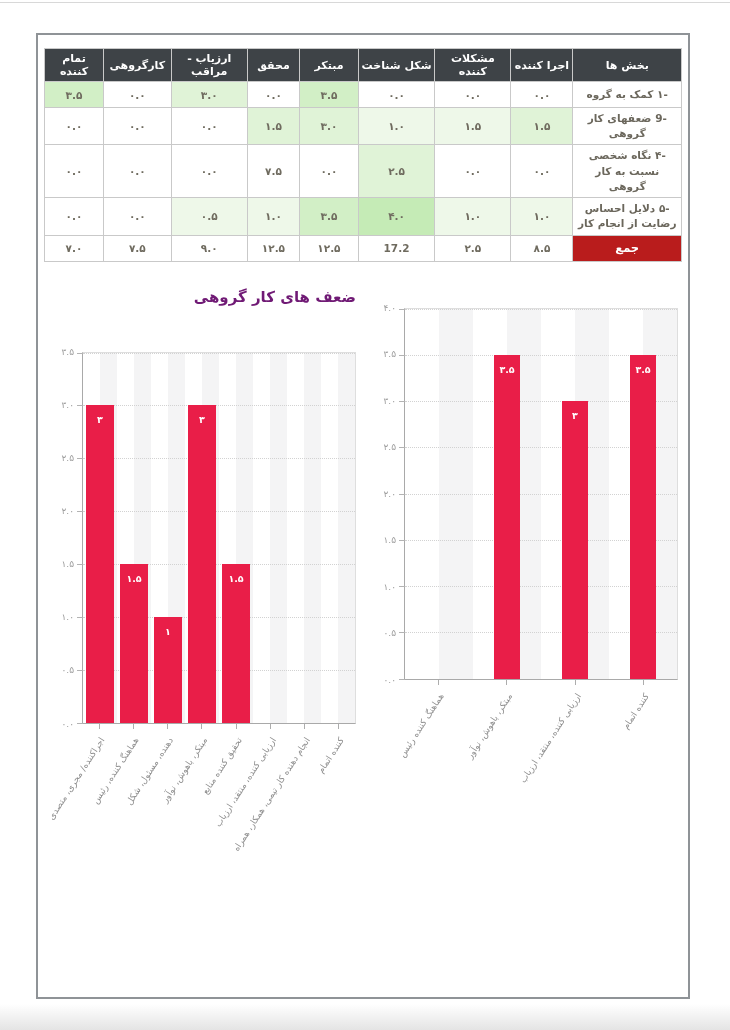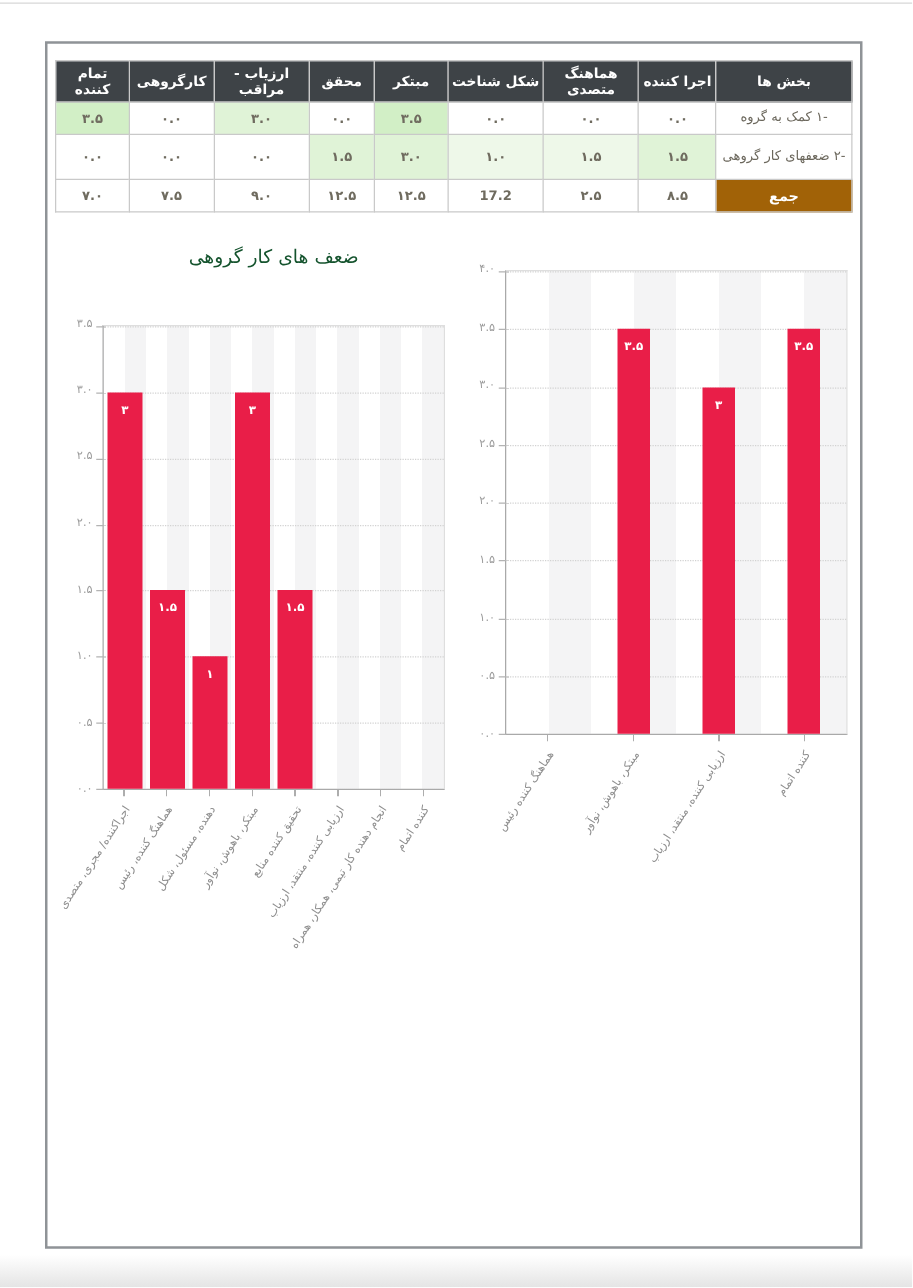--- a/index.html
+++ b/index.html
@@ -6,35 +6,35 @@
   body{font-family:"DejaVu Sans",sans-serif;}
   .page{position:relative;width:730px;height:1030px;background:#fff;overflow:hidden;}
   .top-line{position:absolute;top:2px;left:0;right:0;height:1px;background:#d8d8d8;}
   .bottom-fade{position:absolute;left:0;right:0;bottom:0;height:26px;background:linear-gradient(#ffffff,#e4e4e4);}
   .card{position:absolute;left:36px;top:33px;width:654px;height:966px;border:2px solid #8f9397;background:#fff;box-sizing:border-box;}
 
   
   table.scores{width:calc(100% - 12px);margin:13px auto 0;border-collapse:collapse;table-layout:fixed;direction:rtl;}
   table.scores th,table.scores td{border:1px solid #c9c9c9;text-align:center;vertical-align:middle;padding:3px 2px;box-sizing:border-box;}
   table.scores th{background:#3e4347;color:#ffffff;font-size:11px;font-weight:700;height:26px;}
-  td.lbl{font-size:10.5px;font-weight:400;color:#6b675c;line-height:1.45;padding:4px 5px;}
+  td.lbl{font-size:10.5px;font-weight:700;color:#6b675c;line-height:1.45;padding:4px 5px;}
   td.num{font-size:10.5px;font-weight:700;color:#6f6b5f;}
   tr.r1 td{height:26px;} tr.r2 td{height:36px;} tr.r3 td{height:36px;} tr.r4 td{height:36px;}
   tr.r5 td{height:36px;} tr.r6 td{height:48px;} tr.r7 td{height:36px;} tr.total td{height:26px;}
   td.g0{background:#ffffff;}
   td.g1{background:#eef8e9;}
   td.g2{background:#e0f3d7;}
   td.g3{background:#d2efc6;}
   td.g4{background:#c5ebb6;}
-  td.total-label{background:#a16207;color:#fff;font-size:11.5px;font-weight:700;}
+  td.total-label{background:#b91c1c;color:#fff;font-size:11.5px;font-weight:700;}
 
   
   .charts-row{display:flex;justify-content:space-between;direction:ltr;padding:0 10px;}
   .chart{width:308px;}
-  .chart-title{margin:26px 0 0 34px;text-align:center;font-size:15px;font-weight:400;color:#14532d;direction:rtl;}
+  .chart-title{margin:26px 0 0 34px;font-size:15px;font-weight:700;color:#701a75;direction:rtl;}
   .chart-body{position:relative;margin-top:46px;display:flex;}
   .yaxis{position:relative;width:34px;flex:0 0 34px;}
   .ytick{position:absolute;right:8px;font-size:9px;color:#9c9c9c;line-height:1;transform:translateY(-50%);white-space:nowrap;}
   .plot{position:relative;flex:1;height:372px;box-sizing:border-box;
         border:1px solid #dedede;border-left:1px solid #a9a9a9;border-bottom:1px solid #a9a9a9;}
   .gridline{position:absolute;left:0;right:0;height:0;border-top:1px dotted #d2d2d2;}
   .ytickmark{position:absolute;left:-6px;width:6px;height:0;border-top:1px solid #b3b3b3;}
   .slots{position:absolute;left:0;top:0;right:0;bottom:0;display:flex;}
   .slot{display:flex;align-items:flex-end;justify-content:center;height:100%;}
   .bar{display:flex;justify-content:center;align-items:flex-start;box-sizing:border-box;padding-top:10px;}
@@ -62,21 +62,21 @@
           <col style="width: 9.5%;">
           <col style="width: 8.4%;">
           <col style="width: 12.3%;">
           <col style="width: 10.9%;">
           <col style="width: 9.5%;">
         </colgroup>
       <thead>
         <tr>
             <th>بخش ها</th>
             <th>اجرا کننده</th>
-            <th>هماهنگ متصدی</th>
+            <th>مشکلات کننده</th>
             <th>شکل شناخت</th>
             <th>مبتکر</th>
             <th>محقق</th>
             <th>ارزیاب - مراقب</th>
             <th>کارگروهی</th>
             <th>تمام کننده</th>
           </tr>
       </thead>
       <tbody>
           <tr class="r1">
@@ -84,27 +84,49 @@
             <td class="num g0">۰.۰</td>
             <td class="num g0">۰.۰</td>
             <td class="num g0">۰.۰</td>
             <td class="num g3">۳.۵</td>
             <td class="num g0">۰.۰</td>
             <td class="num g2">۳.۰</td>
             <td class="num g0">۰.۰</td>
             <td class="num g3">۳.۵</td>
           </tr>
           <tr class="r2">
-            <td class="lbl">-۲ ضعفهای کار گروهی</td>
+            <td class="lbl">-9 ضعفهای کار گروهی</td>
             <td class="num g2">۱.۵</td>
             <td class="num g1">۱.۵</td>
             <td class="num g1">۱.۰</td>
             <td class="num g2">۳.۰</td>
             <td class="num g2">۱.۵</td>
             <td class="num g0">۰.۰</td>
+            <td class="num g0">۰.۰</td>
+            <td class="num g0">۰.۰</td>
+          </tr>
+          <tr class="r4">
+            <td class="lbl">-۴ نگاه شخصی نسبت به کار گروهی</td>
+            <td class="num g0">۰.۰</td>
+            <td class="num g0">۰.۰</td>
+            <td class="num g2">۲.۵</td>
+            <td class="num g0">۰.۰</td>
+            <td class="num g0">۷.۵</td>
+            <td class="num g0">۰.۰</td>
+            <td class="num g0">۰.۰</td>
+            <td class="num g0">۰.۰</td>
+          </tr>
+          <tr class="r5">
+            <td class="lbl">-۵ دلایل احساس رضایت از انجام کار</td>
+            <td class="num g1">۱.۰</td>
+            <td class="num g1">۱.۰</td>
+            <td class="num g4">۴.۰</td>
+            <td class="num g3">۳.۵</td>
+            <td class="num g1">۱.۰</td>
+            <td class="num g1">۰.۵</td>
             <td class="num g0">۰.۰</td>
             <td class="num g0">۰.۰</td>
           </tr>
           <tr class="total">
             <td class="total-label">جمع</td>
             <td class="num g0">۸.۵</td>
             <td class="num g0">۲.۵</td>
             <td class="num g0">17.2</td>
             <td class="num g0">۱۲.۵</td>
             <td class="num g0">۱۲.۵</td>

